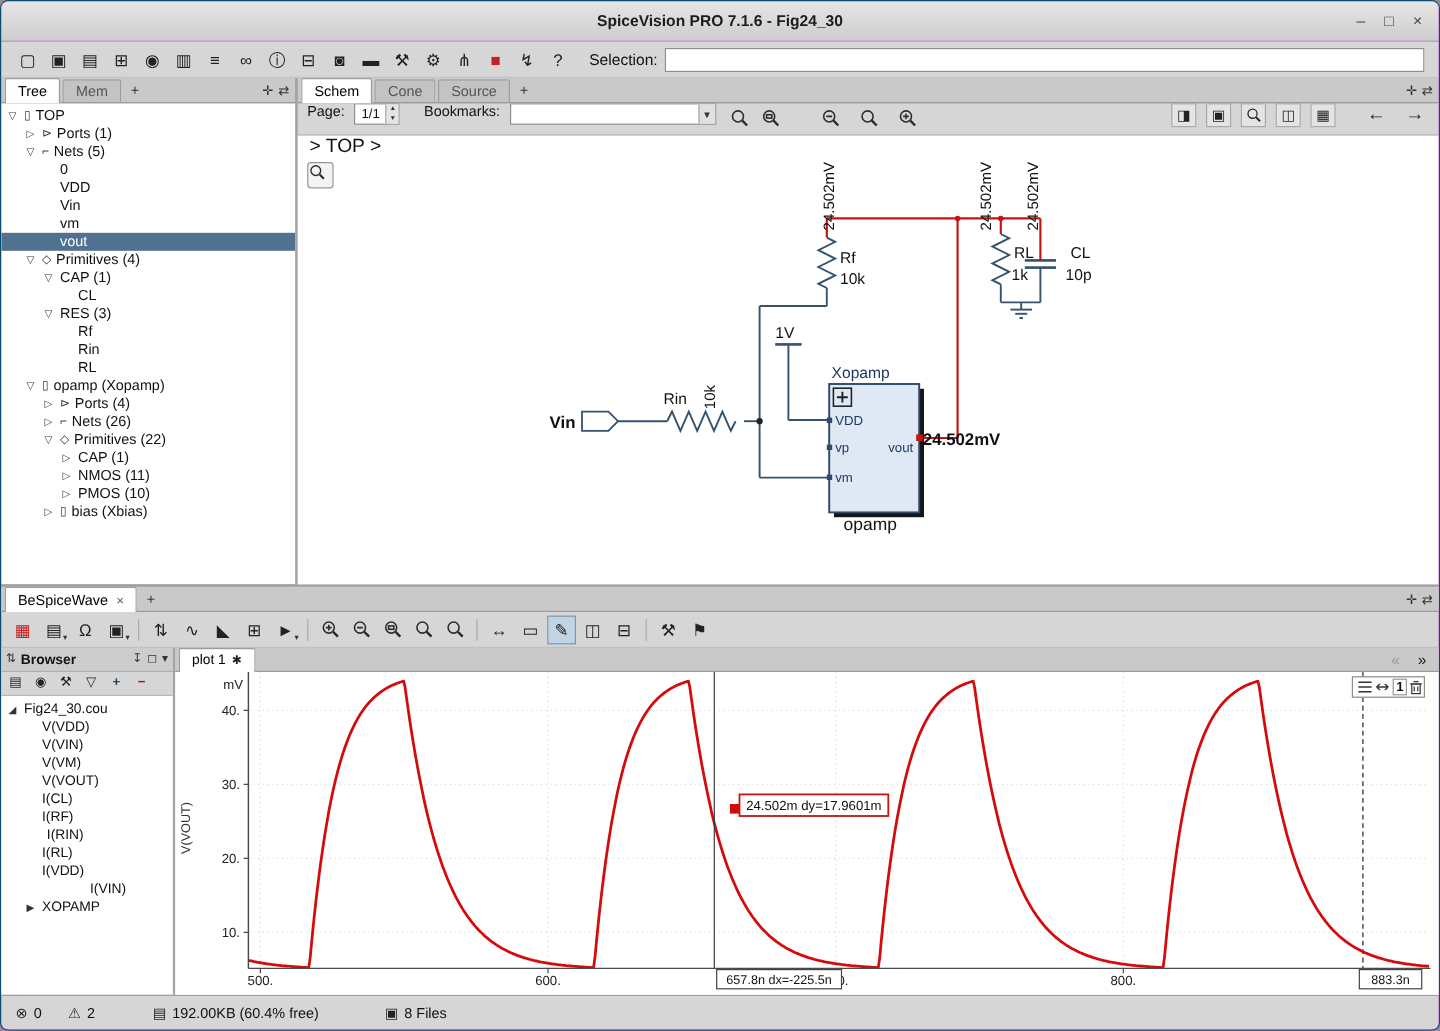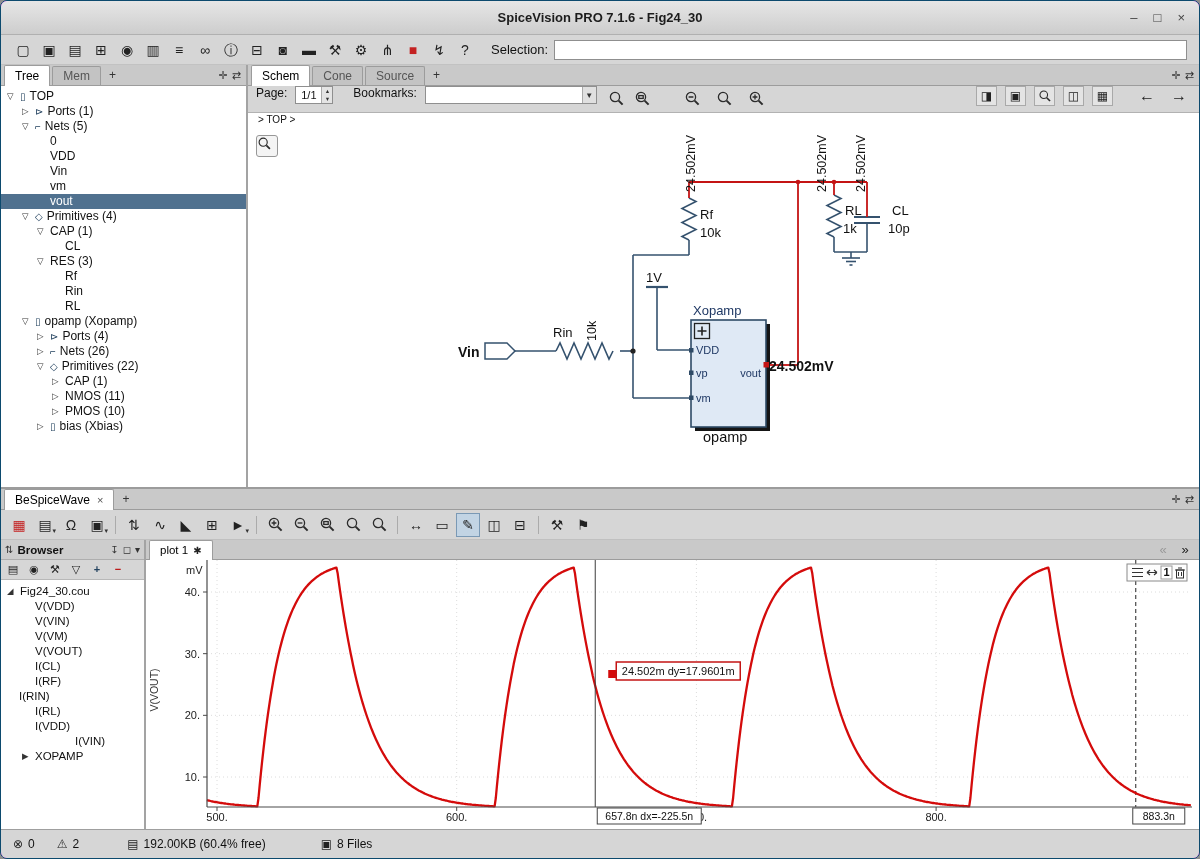--- a/index.html
+++ b/index.html
@@ -47,21 +47,21 @@
 .spin{width:38px;height:18px;background:#fff;border:1px solid #8f8f8f;display:flex}
 .spin .val{flex:1;text-align:center;font-size:11px;line-height:16px}
 .spin .arrows{width:11px;display:flex;flex-direction:column;border-left:1px solid #aaa;background:#e4e4e4}
 .spin .arrows span{flex:1;font-size:5.5px;line-height:8px;text-align:center;color:#333}
 .combo{width:172px;height:18px;background:#fff;border:1px solid #8f8f8f;display:flex}
 .combo .box{flex:1}
 .combo .arr{width:14px;background:#e0e0e0;border-left:1px solid #aaa;font-size:8px;display:flex;align-items:center;justify-content:center;color:#333}
 .pagebar .right{margin-left:auto;display:flex;align-items:center;gap:8px}
 .sbtn{width:21px;height:20px;border:1px solid #a9a9a9;background:#e4e4e4;display:inline-flex;align-items:center;justify-content:center;font-size:12px;color:#222;padding:0}
 .navbtn{width:24px;height:20px;border:1px solid transparent;background:transparent;font-size:16px;color:#222;display:inline-flex;align-items:center;justify-content:center;padding:0}
-.bc{height:17px;flex:none;background:#fff;font-size:10px;padding:1px 10px;color:#111}
+.bc{height:17px;flex:none;background:#fff;font-size:16px;padding:1px 10px;color:#111}
 .canvas{flex:1;position:relative;background:#fff;min-height:0}
 .canvas svg{position:absolute;left:0;top:0}
 .canvas-mag{position:absolute;left:8px;top:5px;width:22px;height:22px;border:1px solid #979797;background:#f4f4f4;display:flex;align-items:center;justify-content:center;border-radius:3px}
 
 .wave{height:342px;flex:none;display:flex;flex-direction:column;background:#d6d6d6;border-top:2px solid #9c9c9c}
 .wave-toolbar{height:30px;flex:none;display:flex;align-items:center;gap:2px;padding:0 6px;border-bottom:1px solid #c0c0c0}
 .wave-content{flex:1;display:flex;min-height:0}
 .browser{width:145px;flex:none;display:flex;flex-direction:column;border-right:2px solid #a3a3a3}
 .browser-header{height:20px;flex:none;background:#cdcdcd;border-bottom:1px solid #aeaeae;display:flex;align-items:center;font-size:12px;padding:0 4px;gap:4px}
 .browser-header .ttl{font-weight:bold;font-size:11.5px}
@@ -598,21 +598,21 @@
             </div>
             <div class="trow" style="padding-left: 34px;">
               <span class="tlabel">V(VOUT)</span>
             </div>
             <div class="trow" style="padding-left: 34px;">
               <span class="tlabel">I(CL)</span>
             </div>
             <div class="trow" style="padding-left: 34px;">
               <span class="tlabel">I(RF)</span>
             </div>
-            <div class="trow" style="padding-left: 18px;">
+            <div class="trow" style="padding-left: 38px;">
               <span class="tlabel">I(RIN)</span>
             </div>
             <div class="trow" style="padding-left: 34px;">
               <span class="tlabel">I(RL)</span>
             </div>
             <div class="trow" style="padding-left: 34px;">
               <span class="tlabel">I(VDD)</span>
             </div>
             <div class="trow" style="padding-left: 34px; margin-left: 40px;">
               <span class="tlabel">I(VIN)</span>

